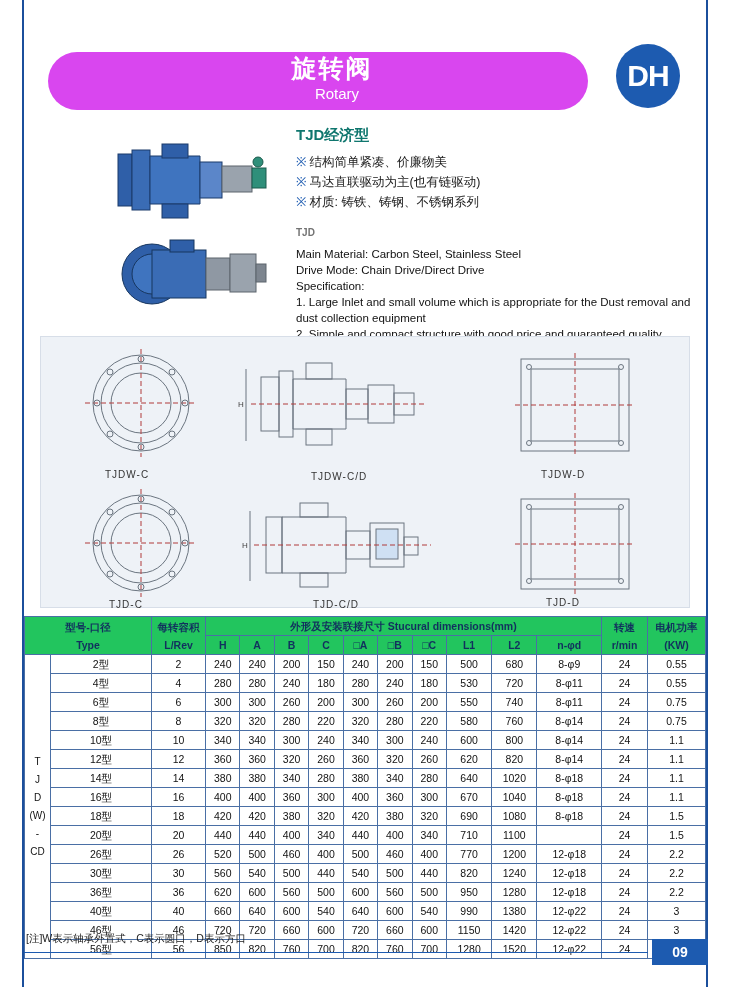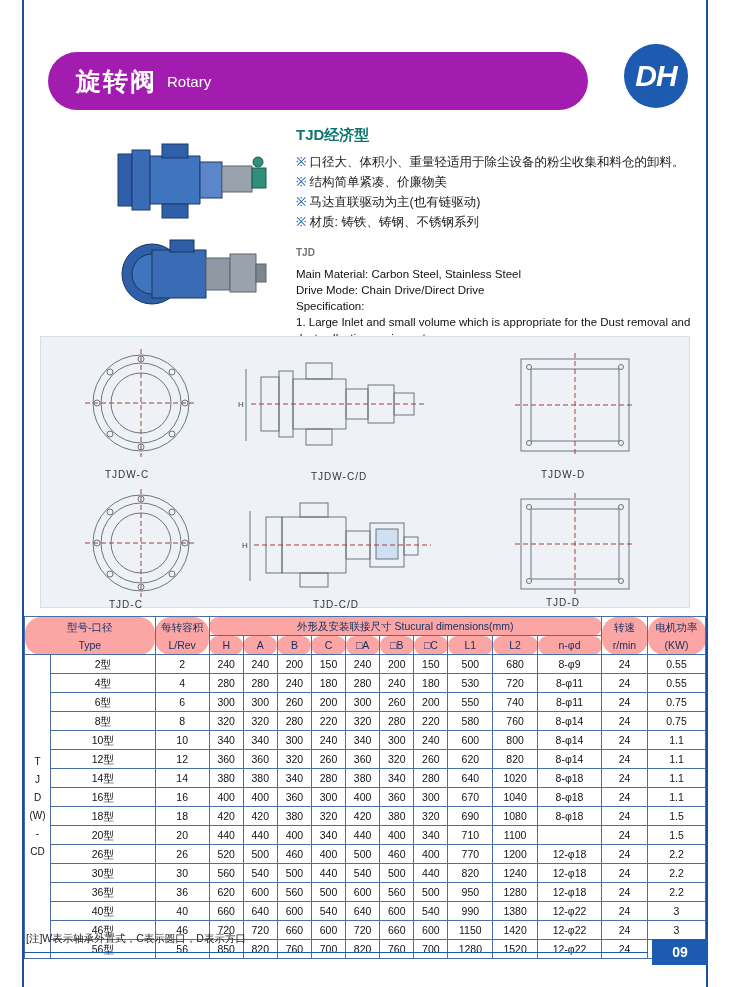--- a/index.html
+++ b/index.html
@@ -26,52 +26,52 @@
     position: absolute;
     right: 22px; top: 0; bottom: 0;
     width: 2px;
     background: #1b4f9c;
   }
   
   .banner {
     position: absolute;
     left: 48px; top: 52px;
     width: 540px; height: 58px;
-    background: #a21caf;
+    background: #d946ef;
     border-radius: 29px;
     display: flex;
     align-items: center;
     padding-left: 28px;
     color: #ffffff;
+    flex-direction: column;
   }
   .banner-cn {
     font-size: 25px;
     font-weight: bold;
     letter-spacing: 2px;
   }
   .banner-en {
     font-size: 15px;
     margin-left: 10px;
     font-weight: normal;
   }
   .logo {
     position: absolute;
     right: 42px; top: 44px;
     width: 76px; height: 76px;
   }
   .logo-circle {
     position: absolute;
-    left: 12px; top: 0;
+    left: 4px; top: 0;
     width: 64px; height: 64px;
     border-radius: 50%;
     background: #1d5bb0;
     color: #ffffff;
     font-size: 30px;
     font-weight: bold;
-    font-style: italic;
     display: flex;
     align-items: center;
     justify-content: center;
     letter-spacing: -1px;
   }
   .logo-ring {
     position: absolute;
     left: 30px; top: 16px;
     width: 34px; height: 34px;
     border: 3px solid #1d5bb0;
@@ -146,25 +146,24 @@
   }
   table.spec th, table.spec td {
     border: 1px solid #4a6fa5;
     text-align: center;
     padding: 0;
     height: 18px;
     line-height: 18px;
     white-space: nowrap;
   }
   table.spec thead th {
-    background: #fca5a5;
-    font-weight: normal;
+    background: #22c55e;
+    font-weight: bold;
     font-size: 10.5px;
     color: #12305e;
-    border-radius: 16px;
   }
   table.spec tbody td {
     background: #ffffff;
   }
   td.tjd-cell {
     width: 26px;
     font-size: 10px;
     line-height: 13px;
     color: #111;
   }
@@ -232,23 +231,20 @@
       <rect x="70" y="8" width="24" height="12" fill="#2f5fa8" stroke="#17365f"></rect>
       <rect x="106" y="26" width="24" height="32" fill="#8f98a3" stroke="#5c646d"></rect>
       <rect x="130" y="22" width="26" height="38" fill="#9aa3ad" stroke="#5c646d"></rect>
       <rect x="156" y="32" width="10" height="18" fill="#7d858f" stroke="#5c646d"></rect>
     </svg>
   </div>
 
   <div class="spec-block">
     <div class="spec-title">TJD经济型</div>
 
-    <div class="spec-li">
-      <span class="star">※</span><span>口径大、体积小、重量轻适用于除尘设备的粉尘收集和料仓的卸料。</span>
-    </div>
     <div class="spec-li">
       <span class="star">※</span><span>结构简单紧凑、价廉物美</span>
     </div>
     <div class="spec-li">
       <span class="star">※</span><span>马达直联驱动为主(也有链驱动)</span>
     </div>
     <div class="spec-li">
       <span class="star">※</span><span>材质: 铸铁、铸钢、不锈钢系列</span>
     </div>
 

